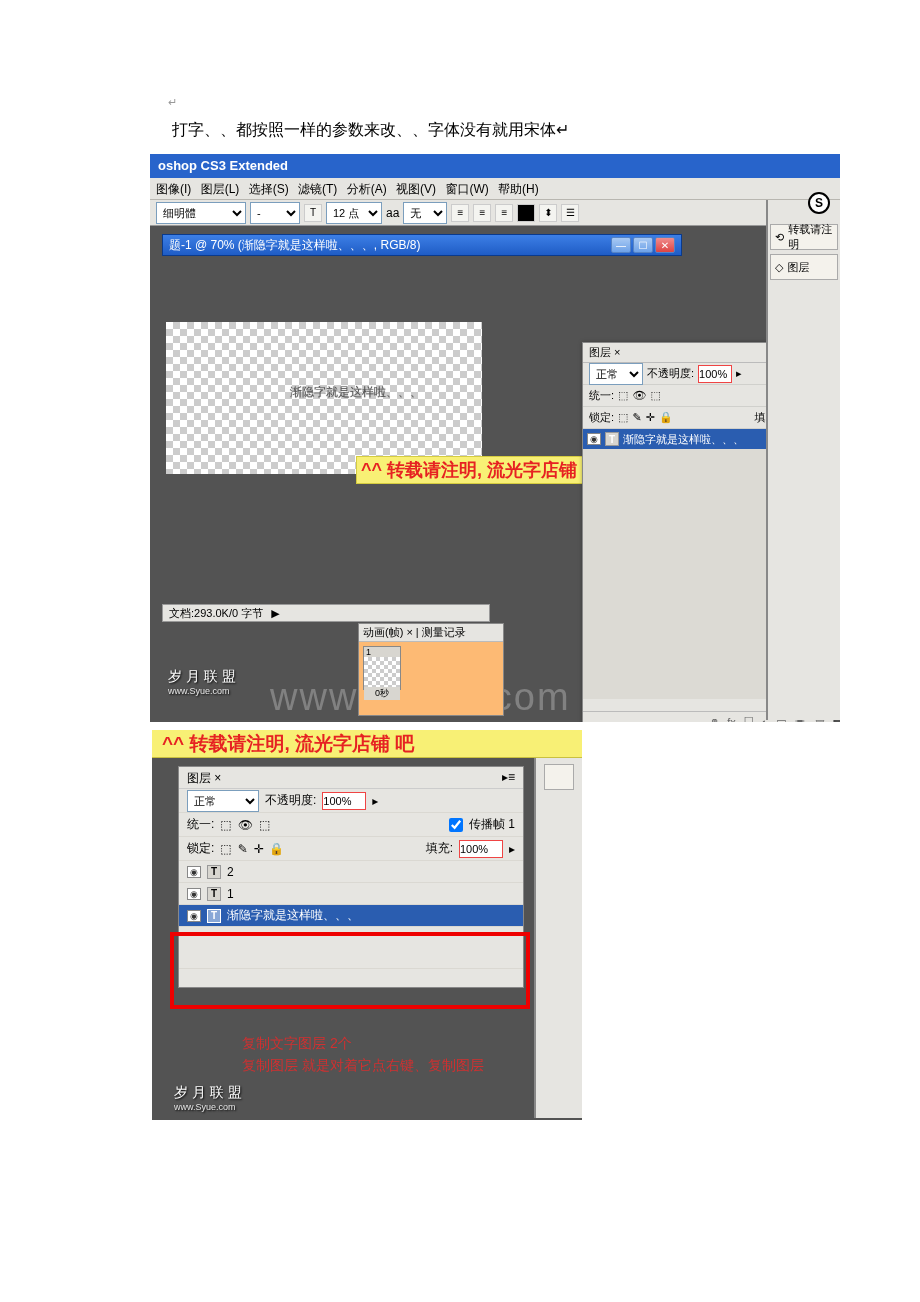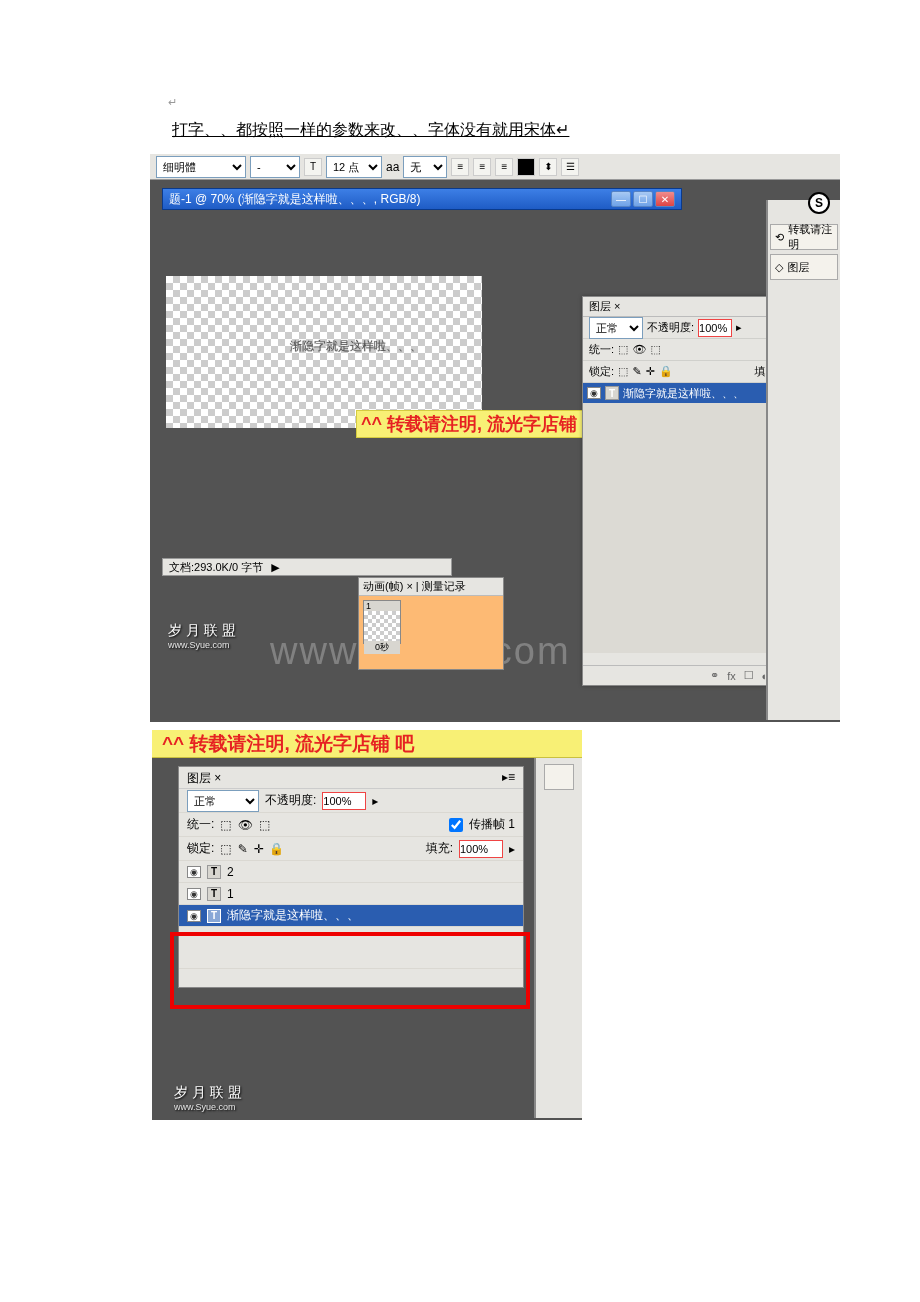--- a/index.html
+++ b/index.html
@@ -1,18 +1,18 @@
 <!DOCTYPE html>
 <html><head>
 <meta charset="utf-8">
 <style>
   * { margin: 0; padding: 0; box-sizing: border-box; }
   body { width: 920px; height: 1302px; background: #fff; font-family: "SimSun", "宋体", sans-serif; font-size: 12px; position: relative; }
   
-  .doc-text { position: absolute; font-size: 16px; color: #000; text-decoration: underline; }
+  .doc-text { position: absolute; font-size: 16px; color: #000; }
   .doc-marker { position: absolute; font-size: 11px; color: #999; }
   
   .screenshot1 { position: absolute; left: 150px; top: 154px; width: 690px; height: 568px; background: #535353; overflow: hidden; }
   
   .s1-titlebar { background: linear-gradient(#2864cb, #2864cb); height: 24px; color: #fff; font-size: 13px; padding: 4px 8px; font-weight: bold; }
   .s1-menubar { background: #e6e5e1; height: 22px; padding: 3px 6px; font-size: 12px; color: #000; border-bottom: 1px solid #b8b6b0; }
   .s1-menubar span { margin-right: 6px; cursor: default; }
   .s1-toolbar { background: #e6e5e1; height: 26px; padding: 3px 6px; display: flex; align-items: center; gap: 4px; border-bottom: 1px solid #999; }
   .s1-select { border: 1px solid #7b9ebd; background: #fff; height: 22px; font-size: 11px; padding: 0 2px; }
   .s1-num { border: 1px solid #ef4444; background: #fff; width: 34px; height: 18px; font-size: 11px; }
@@ -31,21 +31,21 @@
       linear-gradient(45deg, transparent 75%, #ccc 75%),
       linear-gradient(-45deg, transparent 75%, #ccc 75%);
     background-size: 14px 14px;
     background-position: 0 0, 0 7px, 7px -7px, -7px 0;
     background-color: #fff;
   }
   .s1-canvastext { position: absolute; left: 140px; top: 158px; font-size: 12px; color: #555; text-shadow: 0 0 1px #999; }
   
   .s1-overlay { position: absolute; left: 206px; top: 230px; font-size: 18px; font-weight: bold; color: #e62222; background: #f8f075; padding: 1px 4px; border: 1px solid #d5cc40; }
   
-  .s1-status { position: absolute; left: 12px; top: 378px; width: 290px; height: 18px; background: #e6e5e1; border: 1px solid #999; display: flex; align-items: center; font-size: 11px; padding: 0 6px; gap: 8px; }
+  .s1-status { position: absolute; left: 12px; top: 378px; width: 328px; height: 18px; background: #e6e5e1; border: 1px solid #999; display: flex; align-items: center; font-size: 11px; padding: 0 6px; gap: 8px; }
   
   .watermark1 { position: absolute; left: 120px; top: 450px; font-size: 38px; color: rgba(200,200,200,0.4); letter-spacing: 2px; pointer-events: none; }
   .logo1 { position: absolute; left: 18px; bottom: 20px; color: #fff; font-size: 14px; text-shadow: 1px 1px 2px #000; }
   .logo1 small { display: block; font-size: 9px; color: #e8e8e8; }
   
   .s1-layers { position: absolute; right: 6px; top: 116px; width: 252px; height: 390px; background: #e6e5e1; border: 1px solid #888; box-shadow: 0 0 4px rgba(0,0,0,.3); }
   .s1-layers-hdr { height: 20px; padding: 2px 6px; font-size: 11px; border-bottom: 1px solid #bbb; display: flex; justify-content: space-between; align-items: center; }
   .s1-layers-row { height: 22px; padding: 2px 6px; font-size: 11px; display: flex; align-items: center; gap: 4px; border-bottom: 1px solid #d0d0cc; }
   .s1-layers-list { background: #dcdad4; flex: 1; }
   .s1-layer-item { height: 20px; display: flex; align-items: center; padding: 0 4px; gap: 4px; font-size: 11px; }
@@ -90,21 +90,32 @@
   
   .cb { width: 14px; height: 14px; }
 </style>
 </head>
 <body>
 
 <span class="doc-marker" style="left:168px; top:96px;">↵</span>
 <div class="doc-text" style="left:172px; top:120px;">打字、、都按照一样的参数来改、、字体没有就用宋体↵</div>
 
 <div class="screenshot1">
-
+  <div class="s1-titlebar">oshop CS3 Extended</div>
+
+  <div class="s1-menubar">
+    <span>图像(I)</span>
+    <span>图层(L)</span>
+    <span>选择(S)</span>
+    <span>滤镜(T)</span>
+    <span>分析(A)</span>
+    <span>视图(V)</span>
+    <span>窗口(W)</span>
+    <span>帮助(H)</span>
+  </div>
 
   <div class="s1-toolbar">
     <select class="s1-select" style="width:90px"><option>细明體</option></select>
     <select class="s1-select" style="width:50px"><option>-</option></select>
     <span class="s1-ticon">T</span>
     <select class="s1-select" style="width:56px"><option>12 点</option></select>
     <span>aa</span>
     <select class="s1-select" style="width:44px"><option>无</option></select>
     <span class="s1-ticon">≡</span>
     <span class="s1-ticon">≡</span>
@@ -270,18 +281,22 @@
       <div class="s2-item" style="height:42px;"></div>
     </div>
   </div>
 
   <div class="s2-red"></div>
 
   <div class="s2-side">
     <div class="box"></div>
   </div>
 
+  <div class="s2-note">
+    <div>复制文字图层   2个</div>
+    <div>复制图层   就是对着它点右键、复制图层</div>
+  </div>
 
   <div class="logo2">
     <span>岁 月 联 盟</span>
     <small>www.Syue.com</small>
   </div>
 </div>
 
 </body></html>

